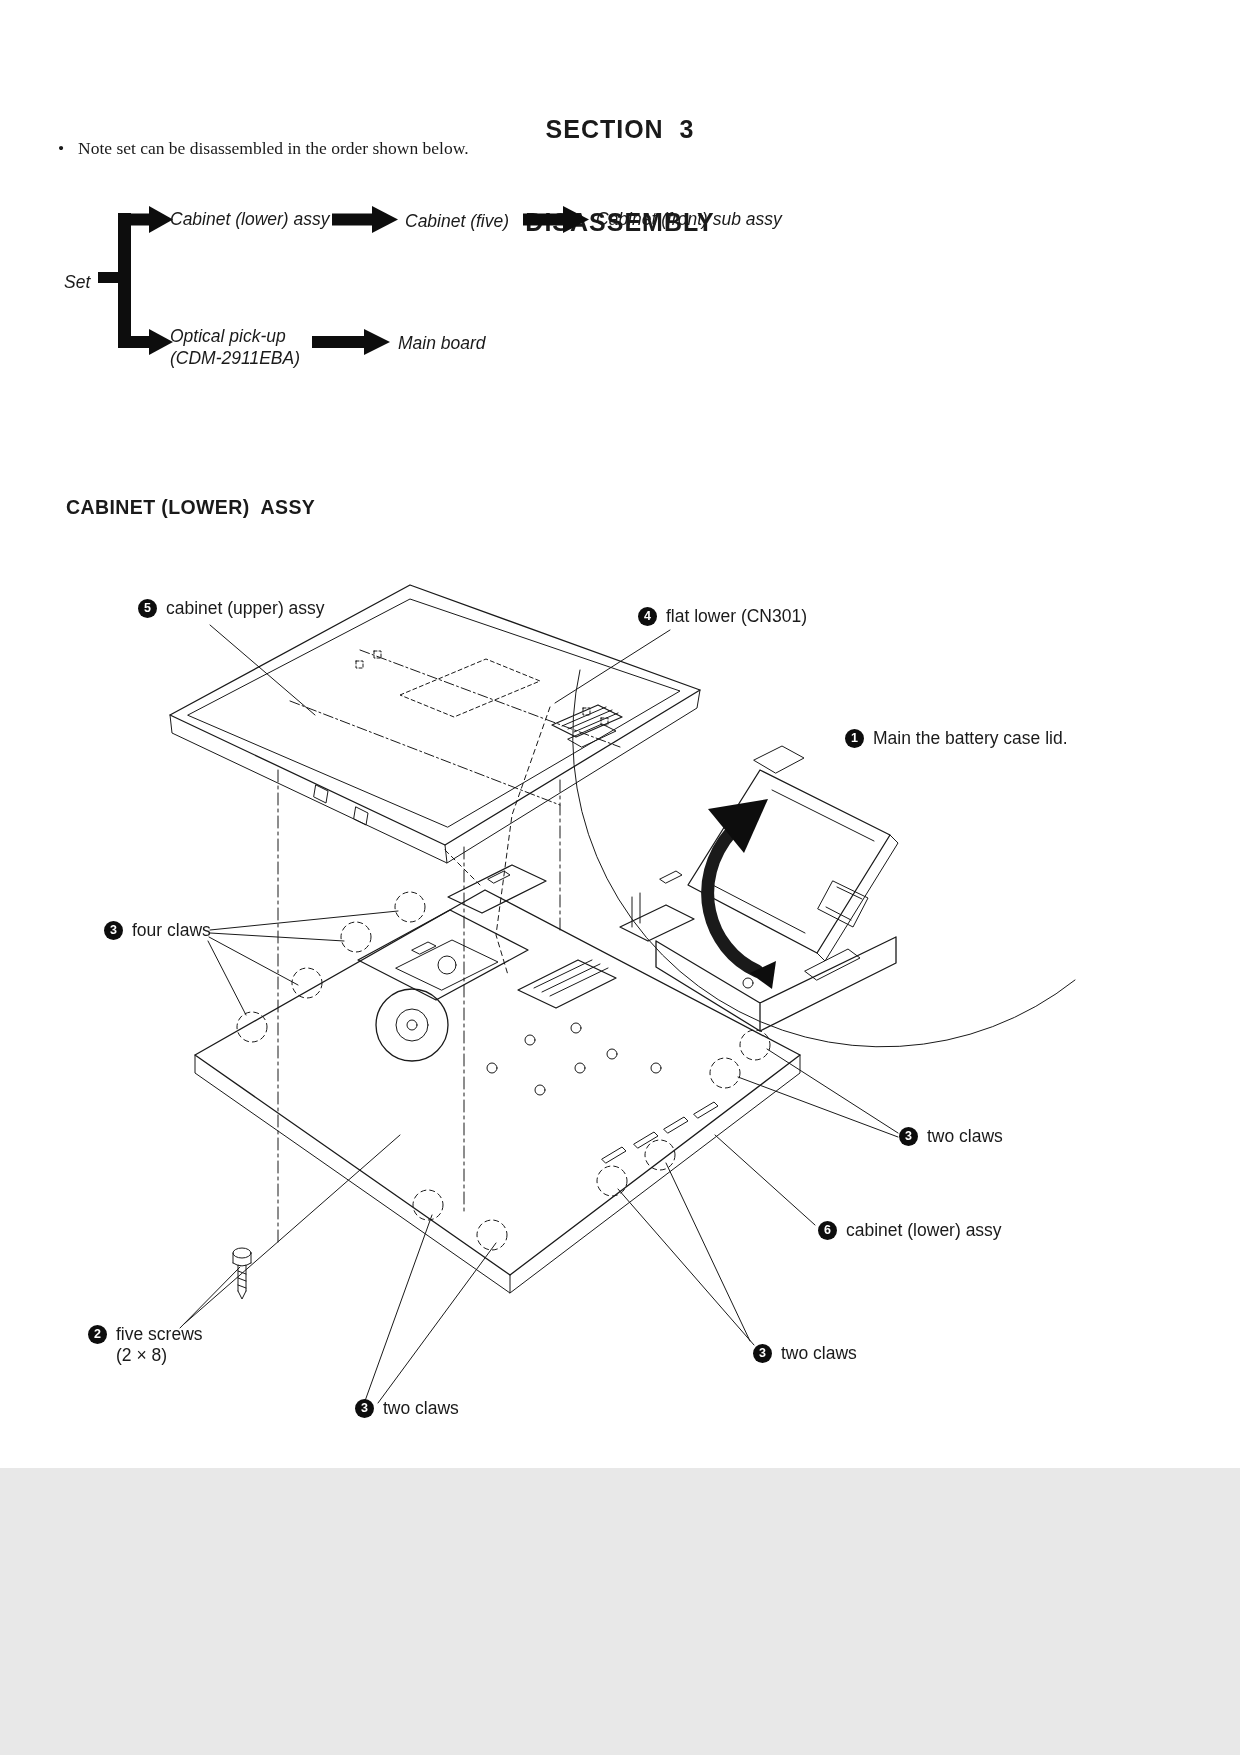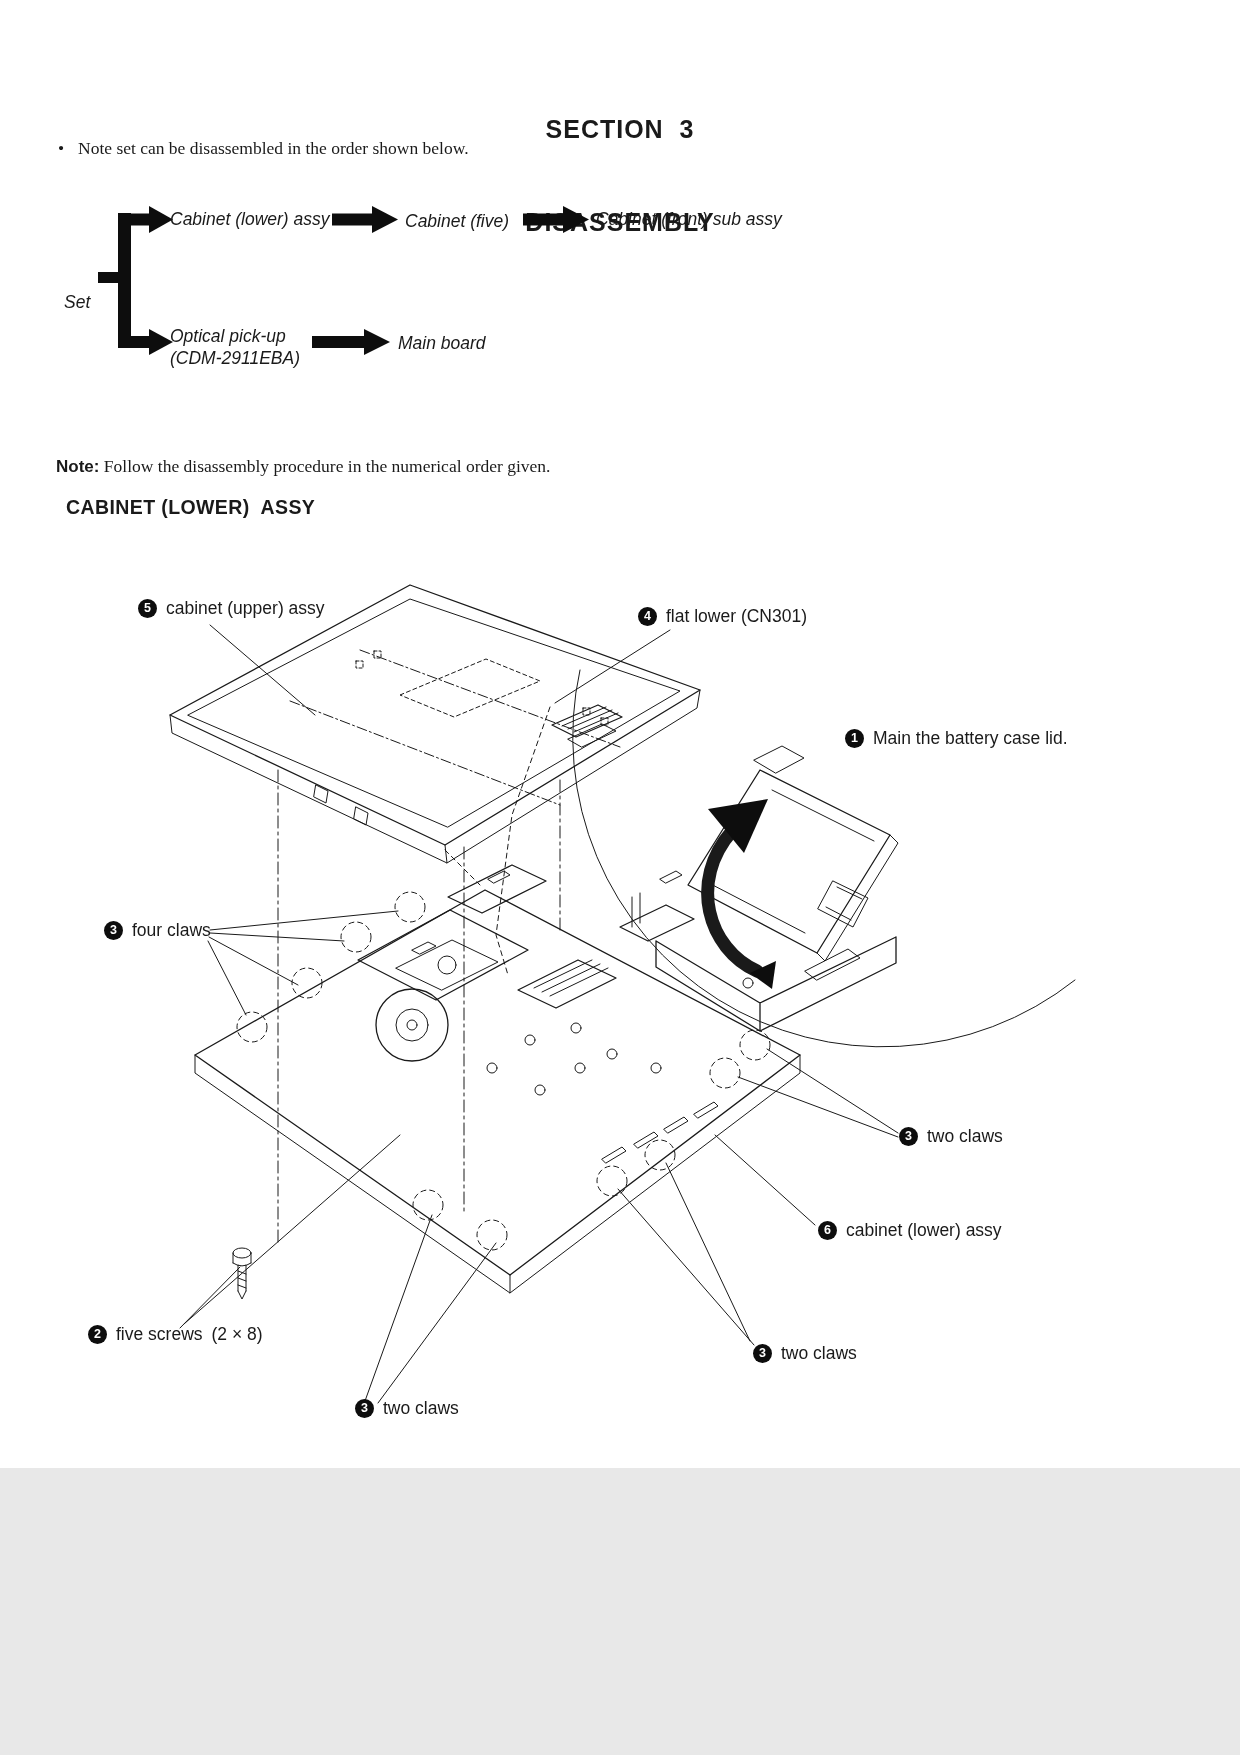--- a/index.html
+++ b/index.html
@@ -16,21 +16,21 @@
   .note-line{left:56px;top:456px;font-size:17.5px;white-space:nowrap;}
   .note-line b{font-family:"Liberation Sans", sans-serif;font-style:normal;font-size:17px;}
   .section-heading{left:66px;top:496px;font-family:"Liberation Sans", sans-serif;
         font-weight:bold;font-size:19.5px;letter-spacing:.4px;white-space:pre;}
   .callout{position:absolute;display:flex;align-items:flex-start;white-space:nowrap;}
   .badge{flex:0 0 auto;width:19px;height:19px;border-radius:50%;background:#0d0d0d;color:#fff;
         font-family:"Liberation Sans", sans-serif;font-size:12.5px;font-weight:bold;
         text-align:center;line-height:19px;margin-top:1px;}
   .clabel{margin-left:9px;font-family:"Liberation Sans", sans-serif;
         font-size:17.5px;line-height:21px;}
-  .ctext-col{display:flex;flex-direction:row;}
+  .ctext-col{display:flex;flex-direction:column;}
   .footer{left:0;right:0;top:1702px;text-align:center;font-size:19px;}
   svg{position:absolute;overflow:visible;}
   .ink{stroke:#1a1a1a;fill:none;stroke-width:1.3;stroke-linejoin:round;stroke-linecap:round;}
   .thin{stroke-width:1;}
   .solidink{fill:#0d0d0d;stroke:none;}
 </style>
 </head>
 <body>
 
 <div class="page">
@@ -56,32 +56,28 @@
     <g>
       <rect class="solidink" x="272" y="13.5" width="40" height="12"></rect>
       <polygon class="solidink" points="312,6 338,19.5 312,33"></polygon>
       <rect class="solidink" x="463" y="13.5" width="40" height="12"></rect>
       <polygon class="solidink" points="503,6 529,19.5 503,33"></polygon>
       <rect class="solidink" x="252" y="136" width="52" height="12"></rect>
       <polygon class="solidink" points="304,129 330,142 304,155"></polygon>
     </g>
   </svg>
 
-  <div class="abs flow-label" style="left:64px;top:272px;margin-top:20px;">Set</div>
+  <div class="abs flow-label" style="left:64px;top:272px;">Set</div>
   <div class="abs flow-label" style="left:170px;top:209px;">Cabinet (lower) assy</div>
   <div class="abs flow-label" style="left:405px;top:211px;">Cabinet (five)</div>
   <div class="abs flow-label" style="left:596px;top:209px;">Cabinet (front) sub assy</div>
   <div class="abs flow-label" style="left:170px;top:326px;">Optical pick-up</div>
   <div class="abs flow-label" style="left:170px;top:348px;">(CDM-2911EBA)</div>
   <div class="abs flow-label" style="left:398px;top:333px;">Main board</div>
 
-  <div class="abs note-line">
-    <b>Note:</b>
-    <span>Follow the disassembly procedure in the numerical order given.</span>
-  </div>
 
   <div class="abs section-heading">CABINET (LOWER)  ASSY</div>
 
   <svg class="abs" style="left:60px;top:575px;" width="1140" height="1060" viewBox="0 0 1140 1060">
 
     <g class="ink">
       <path d="M110,140 L350,10 L640,115 L385,270 Z"></path>
       <path class="thin" d="M128,140 L350,24 L620,116 L388,252 Z"></path>
       <path class="thin" d="M110,140 L112,158 L387,288 L385,270 M640,115 L637,133 L387,288"></path>
       <path class="thin" stroke-dasharray="10 3 2 3" d="M230,126 L500,230 M300,75 L560,172"></path>

